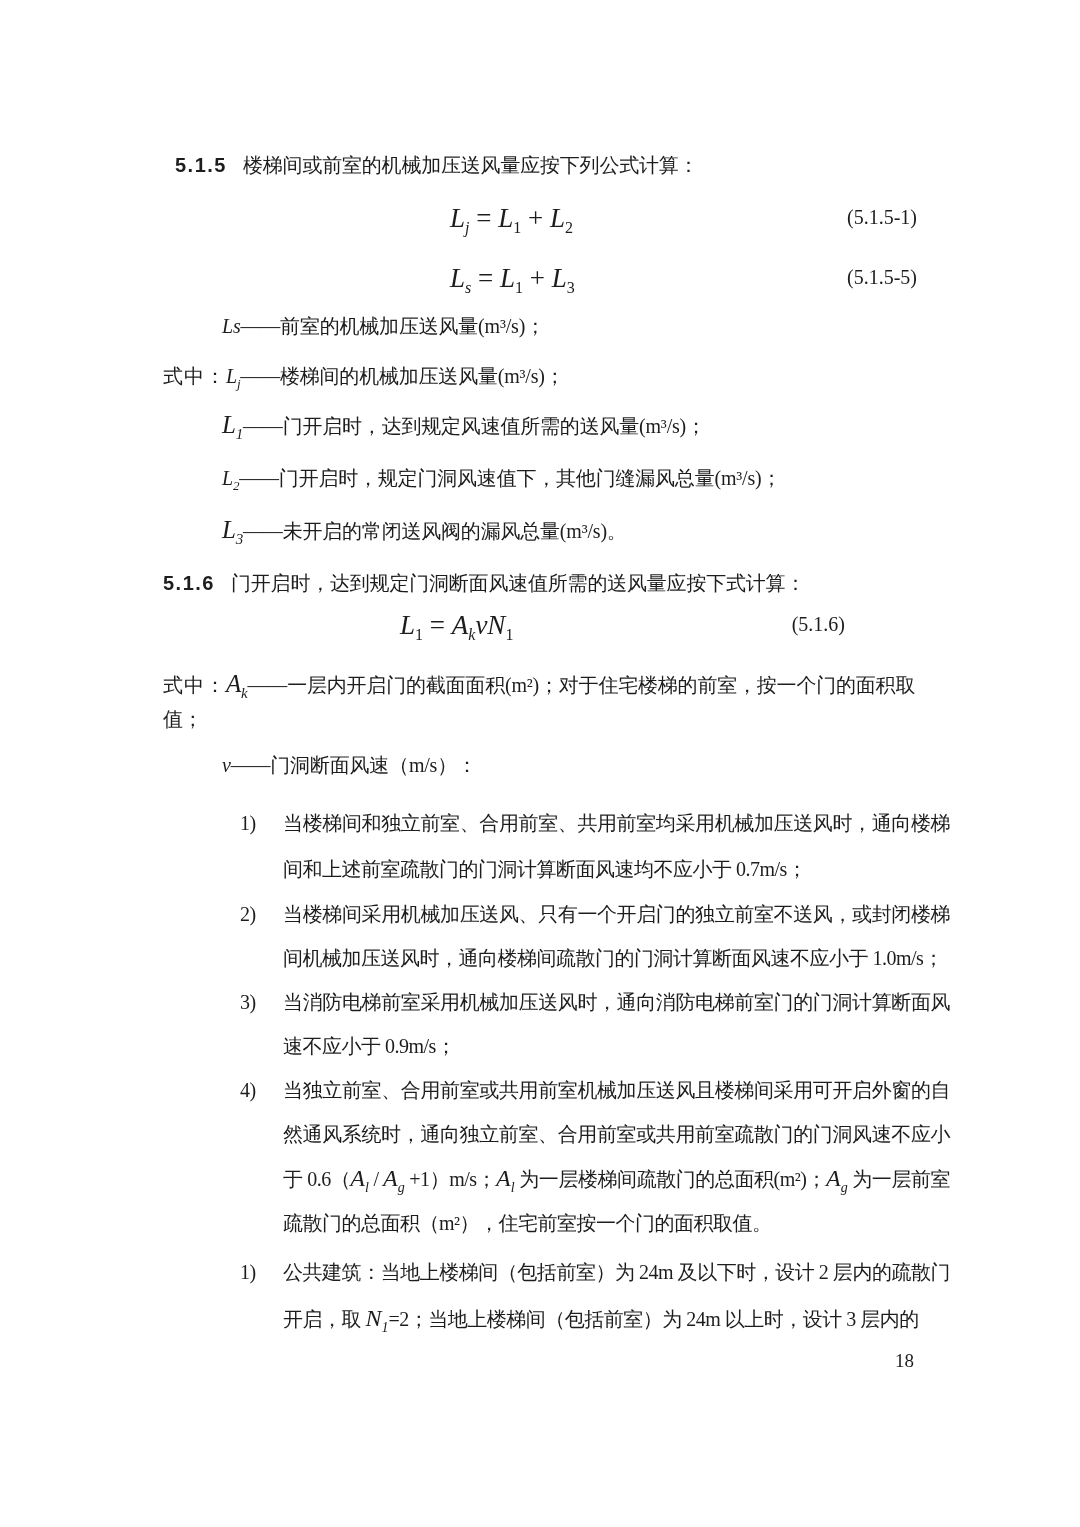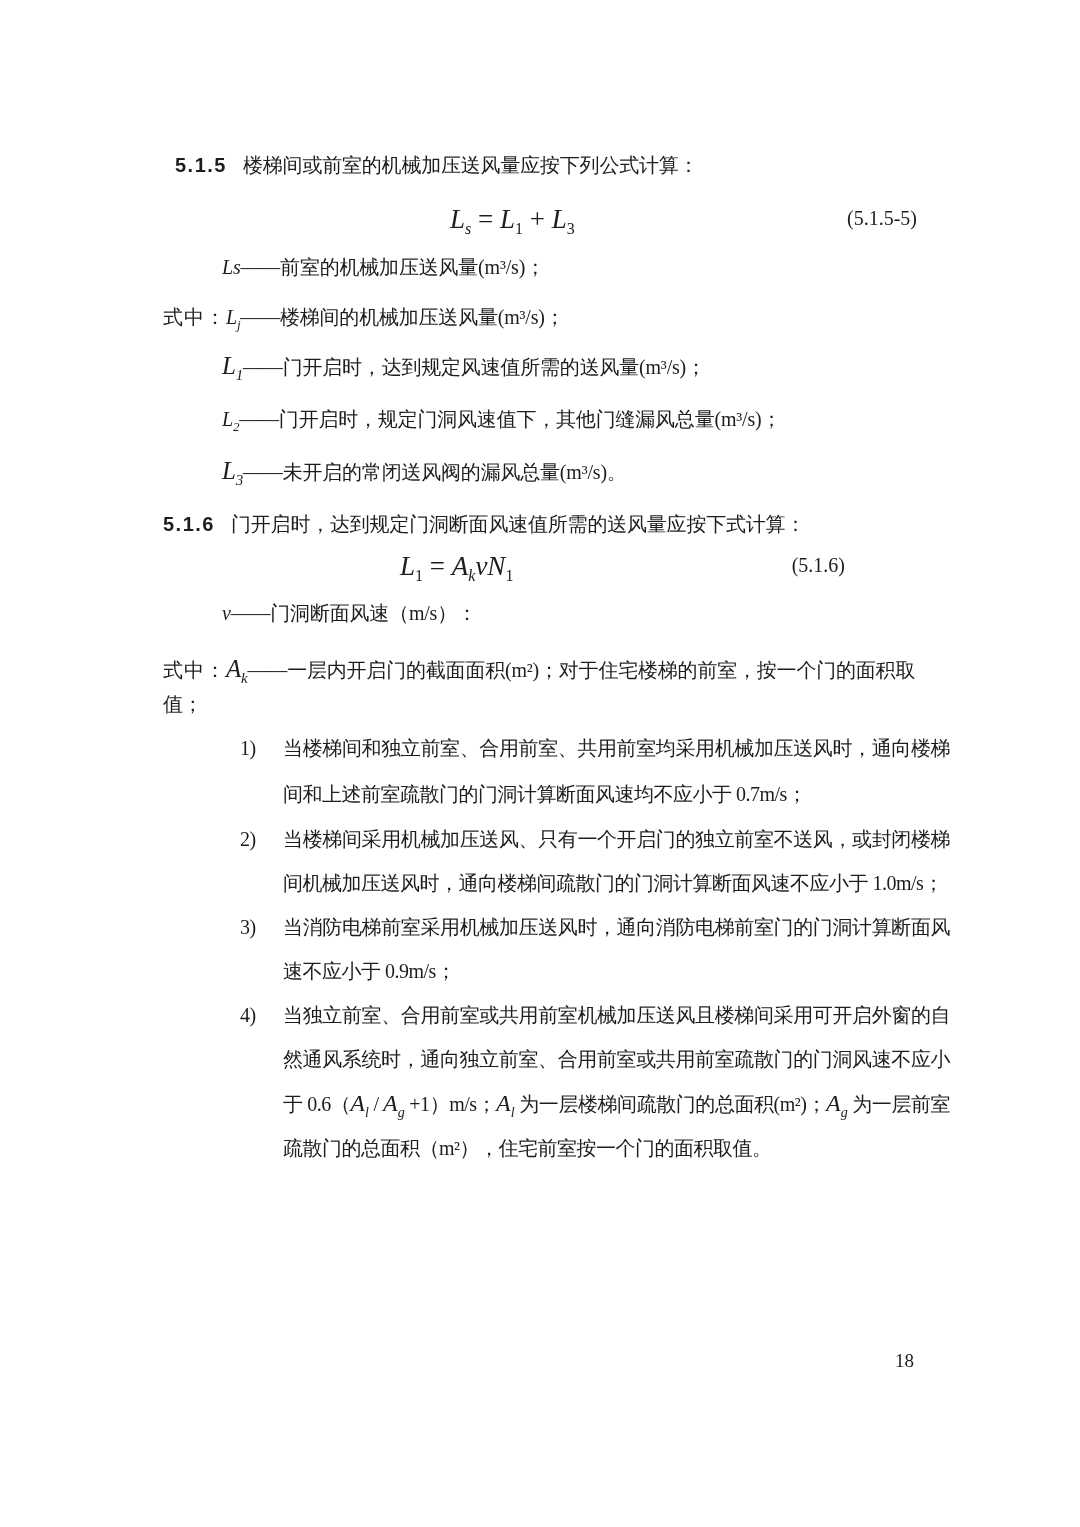--- a/index.html
+++ b/index.html
@@ -51,20 +51,24 @@
 
   .pagenum{position:absolute;left:895px;top:1350px;font-size:19px;}
 </style>
 </head>
 <body>
 
 <div class="content">
 
   <p class="sec" style="margin:12px;"><span class="secnum">5.1.5</span><span>楼梯间或前室的机械加压送风量应按下列公式计算：</span></p>
 
+  <div class="eqrow eq515" style="margin-top:23px;">
+    <span class="formula"><i>L</i><sub class="fsub"><i>j</i></sub><span> = </span><i>L</i><sub class="fsub">1</sub><span> + </span><i>L</i><sub class="fsub">2</sub></span>
+    <span class="eqno">(5.1.5-1)</span>
+  </div>
 
   <div class="eqrow eq515" style="margin-top:24px;">
     <span class="formula"><i>L</i><sub class="fsub"><i>s</i></sub><span> = </span><i>L</i><sub class="fsub">1</sub><span> + </span><i>L</i><sub class="fsub">3</sub></span>
     <span class="eqno">(5.1.5-5)</span>
   </div>
 
   <p class="defrow ml" style="margin-top:15px;"><span class="sym"><i>Ls</i><sub class="ssub"><i></i></sub></span><span>——前室的机械加压送风量(m³/s)；</span></p>
 
   <p class="defrow" style="margin:11px 0 0 0;"><span class="wherelbl">式中：</span><span class="sym"><i>L</i><sub class="ssub"><i>j</i></sub></span><span>——楼梯间的机械加压送风量(m³/s)；</span></p>
 
@@ -74,29 +78,30 @@
 
   <p class="defrow lg ml" style="margin-top:16px;"><span class="sym-lg"><i>L</i><sub class="ssub-lg">3</sub></span><span>——未开启的常闭送风阀的漏风总量(m³/s)。</span></p>
 
   <p class="sec" style="margin:23px 0 0 0;"><span class="secnum">5.1.6</span><span>门开启时，达到规定门洞断面风速值所需的送风量应按下式计算：</span></p>
 
   <div class="eqrow eq516f" style="margin-top:12px;">
     <span class="formula"><i>L</i><sub class="fsub">1</sub><span> = </span><i>A</i><sub class="fsub"><i>k</i></sub><i>vN</i><sub class="fsub">1</sub></span>
     <span class="eqno">(5.1.6)</span>
   </div>
 
+  <p class="defrow lg" style="margin:24px 0 0 0;"><span class="wherelbl">式中：</span><span class="sym-lg"><i>A</i><sub class="ssub-lg"><i>k</i></sub></span><span>——一层内开启门的截面面积(m²)；对于住宅楼梯的前室，按一个门的面积取值；</span></p>
+
   <p class="defrow ml" style="margin-top:14px;"><span class="sym"><i>v</i></span><span>——门洞断面风速（m/s）：</span></p>
-
-  <p class="defrow lg" style="margin:24px 0 0 0;"><span class="wherelbl">式中：</span><span class="sym-lg"><i>A</i><sub class="ssub-lg"><i>k</i></sub></span><span>——一层内开启门的截面面积(m²)；对于住宅楼梯的前室，按一个门的面积取值；</span></p>
 
   <div class="vitem lh46" style="margin-top:4px;"><span class="ino">1)</span><span>当楼梯间和独立前室、合用前室、共用前室均采用机械加压送风时，通向楼梯间和上述前室疏散门的门洞计算断面风速均不应小于 0.7m/s；</span></div>
 
   <div class="vitem"><span class="ino">2)</span><span>当楼梯间采用机械加压送风、只有一个开启门的独立前室不送风，或封闭楼梯间机械加压送风时，通向楼梯间疏散门的门洞计算断面风速不应小于 1.0m/s；</span></div>
 
   <div class="vitem"><span class="ino">3)</span><span>当消防电梯前室采用机械加压送风时，通向消防电梯前室门的门洞计算断面风速不应小于 0.9m/s；</span></div>
 
   <div class="vitem"><span class="ino">4)</span><span>当独立前室、合用前室或共用前室机械加压送风且楼梯间采用可开启外窗的自然通风系统时，通向独立前室、合用前室或共用前室疏散门的门洞风速不应小于 0.6（</span><span class="ifx"><i>A</i><sub class="ssub"><i>l</i></sub></span><span> / </span><span class="ifx"><i>A</i><sub class="ssub"><i>g</i></sub></span><span> +1）m/s；</span><span class="ifx"><i>A</i><sub class="ssub"><i>l</i></sub></span><span> 为一层楼梯间疏散门的总面积(m²)；</span><span class="ifx"><i>A</i><sub class="ssub"><i>g</i></sub></span><span> 为一层前室疏散门的总面积（m²），住宅前室按一个门的面积取值。</span></div>
 
 
+  <div class="vitem lh46" style="margin-top:4px;"><span class="ino">1)</span><span>公共建筑：当地上楼梯间（包括前室）为 24m 及以下时，设计 2 层内的疏散门开启，取 </span><span class="ifx"><i>N</i><sub class="ssub">1</sub></span><span>=2；当地上楼梯间（包括前室）为 24m 以上时，设计 3 层内的</span></div>
 
 </div>
 
 <div class="pagenum">18</div>
 
 </body></html>

